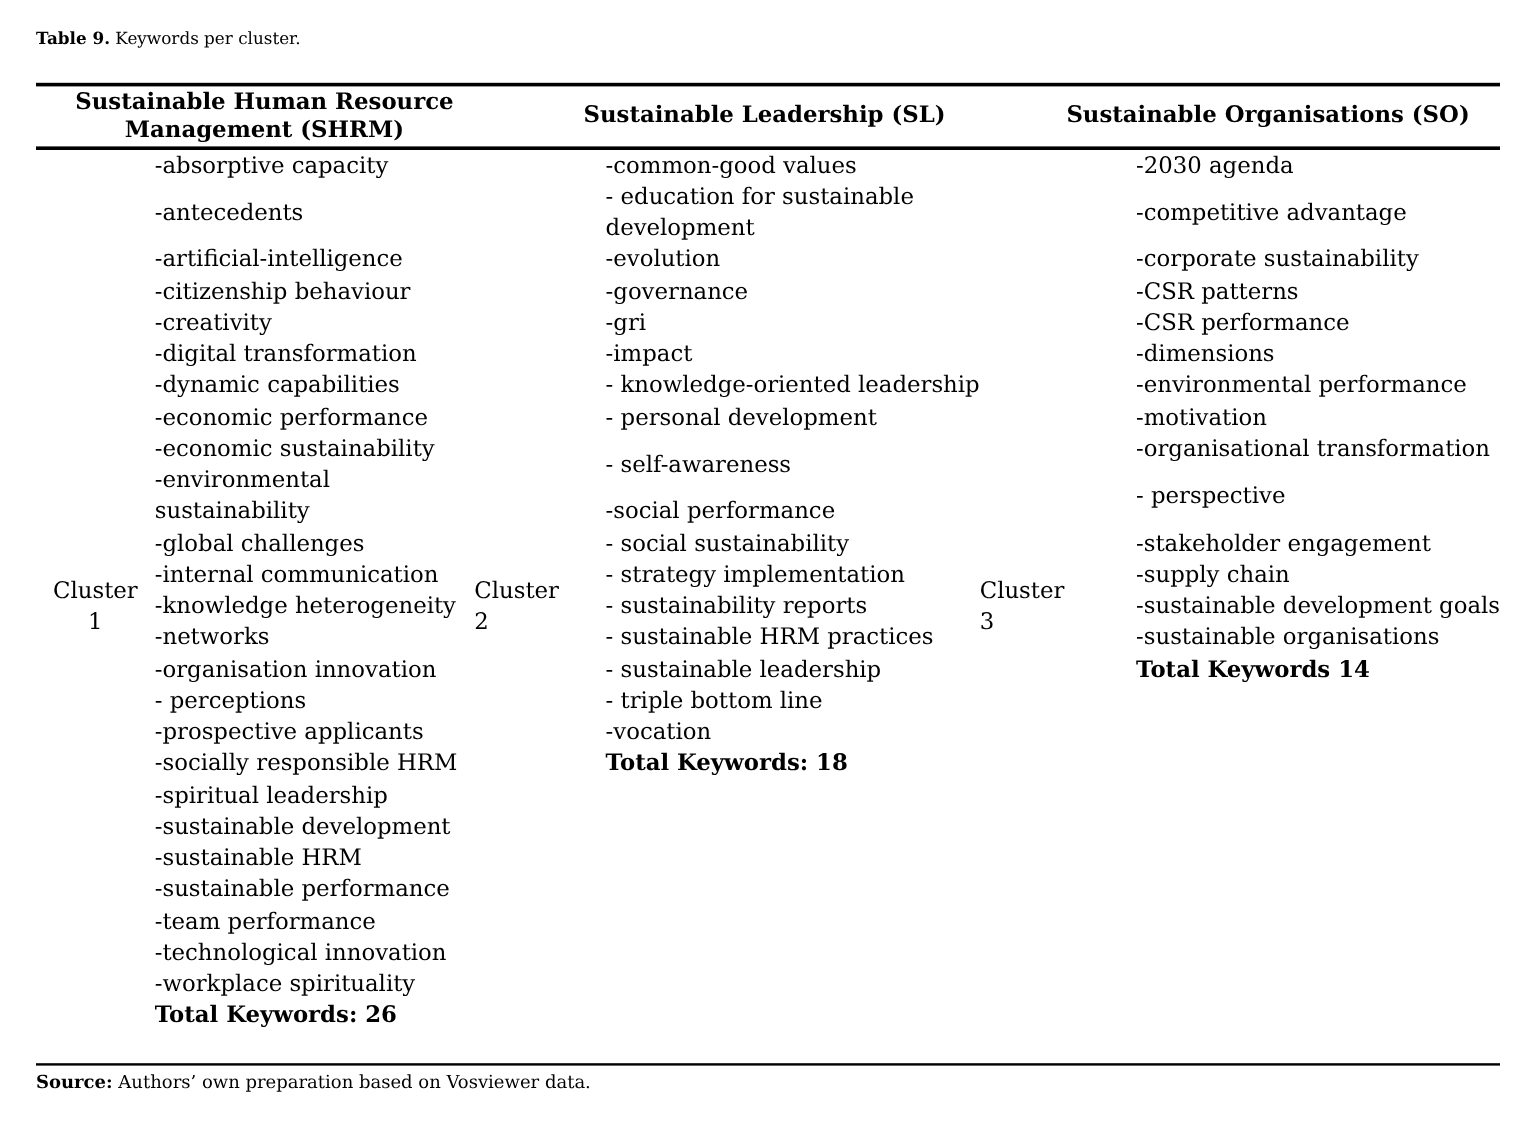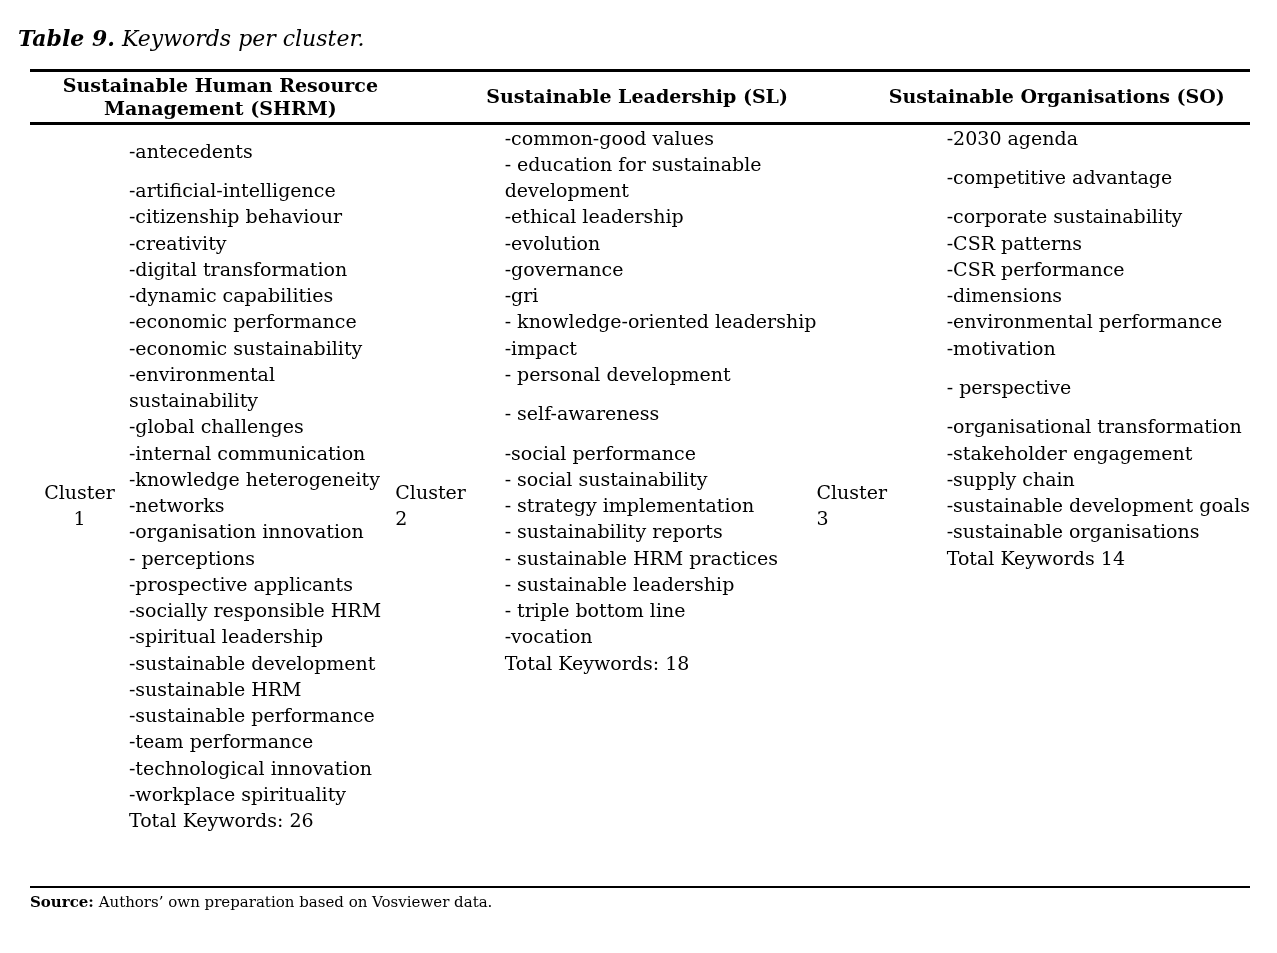--- a/index.html
+++ b/index.html
@@ -5,21 +5,21 @@
   html, body { margin: 0; padding: 0; }
   body {
     width: 1277px; height: 953px;
     background: #ffffff;
     color: #000000;
     font-family: "DejaVu Serif", serif;
     font-size: 19px;
   }
   .page { position: relative; width: 1277px; height: 953px; overflow: hidden; background: #ffffff; }
 
-  .caption { position: absolute; left: 18px; top: 25px; font-size: 22px; font-style: italic; }
+  .caption { position: absolute; left: 30px; top: 25px; font-size: 14px; }
   .bold { font-weight: 700; }
 
   .tbl { position: absolute; left: 30px; top: 69px; width: 1220px; }
   .rule { height: 2.5px; background: #000000; }
 
   .hdr { display: flex; align-items: center; height: 50.5px; gap: 22px; }
   .hcell {
     display: flex; align-items: center; justify-content: center;
     font-weight: 700; text-align: center;
     line-height: 23px; white-space: pre-line;
@@ -43,21 +43,21 @@
   .kcol.k2 { width: 336px; margin-left: 28px; }
   .kcol.k3 { width: 312px; margin-left: 48px; }
 
   .kw-row {
     height: 26.25px;
     display: flex; align-items: center;
     line-height: 26.25px;
     white-space: pre;
   }
   .kw-row.two { height: 52.5px; }
-  .kw-row.bold { font-weight: 400; }
+  .kw-row.bold { font-weight: 700; }
 
   .source { position: absolute; left: 30px; top: 893px; font-size: 15px; }
 </style>
 </head>
 <body>
 
 <div class="page">
 
   <div class="caption">
     <span class="bold">Table 9.</span><span> Keywords per cluster.</span>
@@ -72,20 +72,21 @@
       <div class="hcell g2">Sustainable Leadership (SL)</div>
       <div class="hcell g3">Sustainable Organisations (SO)</div>
     </div>
 
     <div class="rule"></div>
 
     <div class="tbody">
       <div class="lcol c1">Cluster
 1</div>
       <div class="kcol k1" id="kwcol-0">
+          <div class="kw-row">-absorptive capacity</div>
           <div class="kw-row two">-antecedents</div>
           <div class="kw-row">-artificial-intelligence</div>
           <div class="kw-row">-citizenship behaviour</div>
           <div class="kw-row">-creativity</div>
           <div class="kw-row">-digital transformation</div>
           <div class="kw-row">-dynamic capabilities</div>
           <div class="kw-row">-economic performance</div>
           <div class="kw-row">-economic sustainability</div>
           <div class="kw-row two">-environmental
 sustainability</div>
@@ -105,26 +106,25 @@
           <div class="kw-row">-technological innovation</div>
           <div class="kw-row">-workplace spirituality</div>
           <div class="kw-row bold">Total Keywords: 26</div>
         </div>
       <div class="lcol c2">Cluster
 2</div>
       <div class="kcol k2" id="kwcol-1">
           <div class="kw-row">-common-good values</div>
           <div class="kw-row two">- education for sustainable
 development</div>
-          <div class="kw-row">-ethical leadership</div>
           <div class="kw-row">-evolution</div>
           <div class="kw-row">-governance</div>
           <div class="kw-row">-gri</div>
+          <div class="kw-row">-impact</div>
           <div class="kw-row">- knowledge-oriented leadership</div>
-          <div class="kw-row">-impact</div>
           <div class="kw-row">- personal development</div>
           <div class="kw-row two">- self-awareness</div>
           <div class="kw-row">-social performance</div>
           <div class="kw-row">- social sustainability</div>
           <div class="kw-row">- strategy implementation</div>
           <div class="kw-row">- sustainability reports</div>
           <div class="kw-row">- sustainable HRM practices</div>
           <div class="kw-row">- sustainable leadership</div>
           <div class="kw-row">- triple bottom line</div>
           <div class="kw-row">-vocation</div>
@@ -142,22 +142,22 @@
 3</div>
       <div class="kcol k3" id="kwcol-2">
           <div class="kw-row">-2030 agenda</div>
           <div class="kw-row two">-competitive advantage</div>
           <div class="kw-row">-corporate sustainability</div>
           <div class="kw-row">-CSR patterns</div>
           <div class="kw-row">-CSR performance</div>
           <div class="kw-row">-dimensions</div>
           <div class="kw-row">-environmental performance</div>
           <div class="kw-row">-motivation</div>
+          <div class="kw-row">-organisational transformation</div>
           <div class="kw-row two">- perspective</div>
-          <div class="kw-row">-organisational transformation</div>
           <div class="kw-row">-stakeholder engagement</div>
           <div class="kw-row">-supply chain</div>
           <div class="kw-row">-sustainable development goals</div>
           <div class="kw-row">-sustainable organisations</div>
           <div class="kw-row bold">Total Keywords 14</div>
           <div class="kw-row"></div>
           <div class="kw-row"></div>
           <div class="kw-row"></div>
           <div class="kw-row"></div>
           <div class="kw-row"></div>

